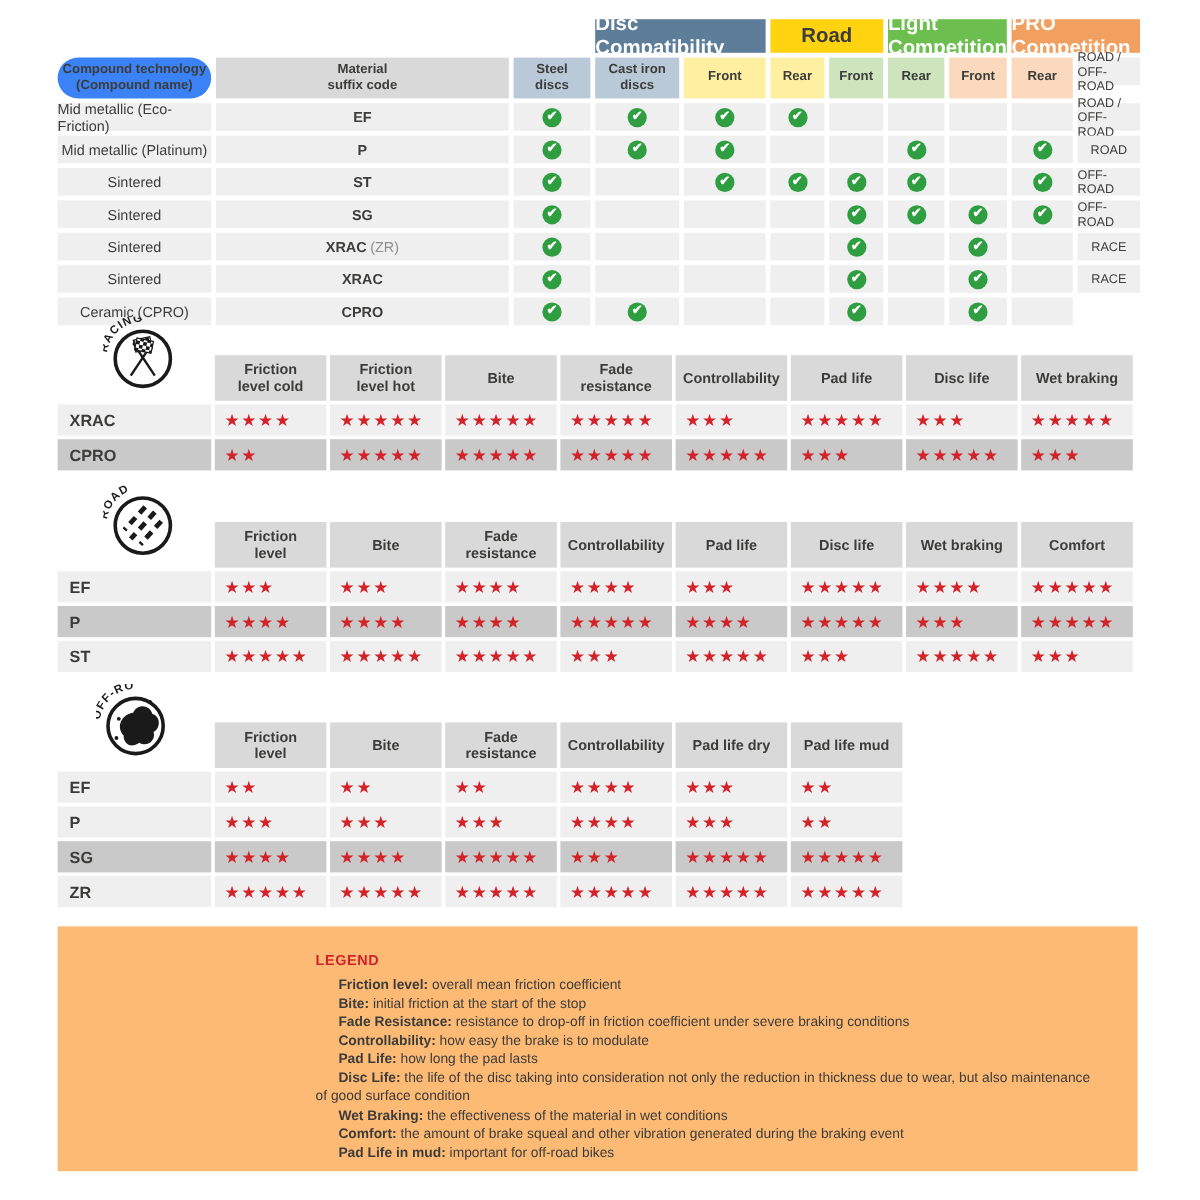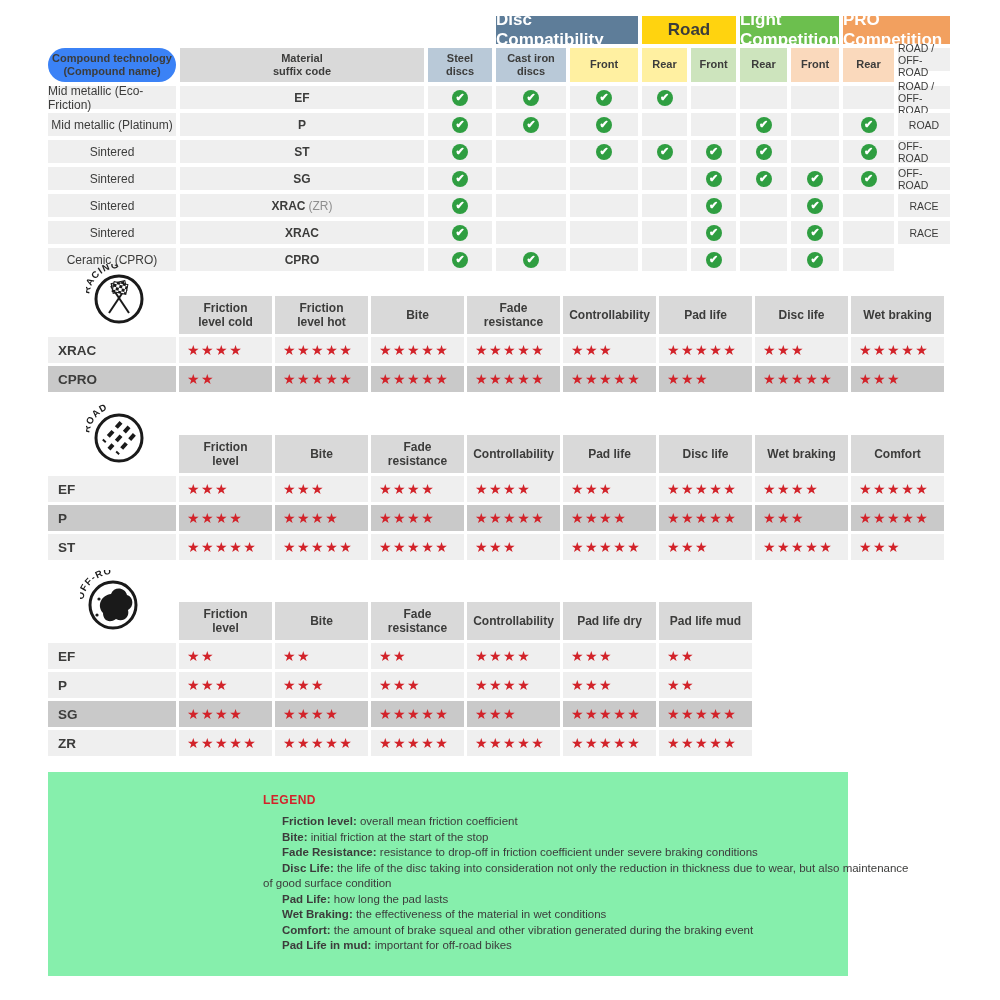--- a/index.html
+++ b/index.html
@@ -43,21 +43,21 @@
   .starcell{padding-left:8px;}
   .stars{color:#d2232a;font-size:14px;letter-spacing:1.5px;white-space:nowrap;}
 
   
   .section-icon{position:absolute;width:64px;height:64px;}
   #icon-0{left:86px;top:264px;}
   #icon-1{left:86px;top:403px;}
   #icon-2{left:80px;top:570px;}
 
   
-  #legend{position:absolute;left:48px;top:772px;width:800px;height:204px;background:#86efac;}
+  #legend{position:absolute;left:48px;top:772px;width:900px;height:204px;background:#fdba74;}
   .legend-inner{margin-left:215px;padding-top:21px;width:655px;}
   .legend-title{color:#d2232a;font-weight:bold;font-size:12px;letter-spacing:.5px;margin-bottom:7px;}
   .lentry{font-size:11.5px;line-height:15.5px;}
   .lterm{font-weight:bold;padding-left:19px;}
 </style>
 </head>
 <body>
 
 <div class="page">
 
@@ -528,22 +528,23 @@
       </div>
     </div>
 
   <div id="legend">
     <div class="legend-inner">
       <div class="legend-title">LEGEND</div>
       <div id="legend-entries">
           <div class="lentry"><span class="lterm">Friction level: </span><span class="ldesc">overall mean friction coefficient</span></div>
           <div class="lentry"><span class="lterm">Bite: </span><span class="ldesc">initial friction at the start of the stop</span></div>
           <div class="lentry"><span class="lterm">Fade Resistance: </span><span class="ldesc">resistance to drop-off in friction coefficient under severe braking conditions</span></div>
+          <div class="lentry"><span class="lterm">Controllability: </span><span class="ldesc">how easy the brake is to modulate</span></div>
+          <div class="lentry"><span class="lterm">Pad Life: </span><span class="ldesc">how long the pad lasts</span></div>
           <div class="lentry"><span class="lterm">Disc Life: </span><span class="ldesc">the life of the disc taking into consideration not only the reduction in thickness due to wear, but also maintenance of good surface condition</span></div>
-          <div class="lentry"><span class="lterm">Pad Life: </span><span class="ldesc">how long the pad lasts</span></div>
           <div class="lentry"><span class="lterm">Wet Braking: </span><span class="ldesc">the effectiveness of the material in wet conditions</span></div>
           <div class="lentry"><span class="lterm">Comfort: </span><span class="ldesc">the amount of brake squeal and other vibration generated during the braking event</span></div>
           <div class="lentry"><span class="lterm">Pad Life in mud: </span><span class="ldesc">important for off-road bikes</span></div>
         </div>
     </div>
   </div>
 
 </div>
 
 </body></html>

